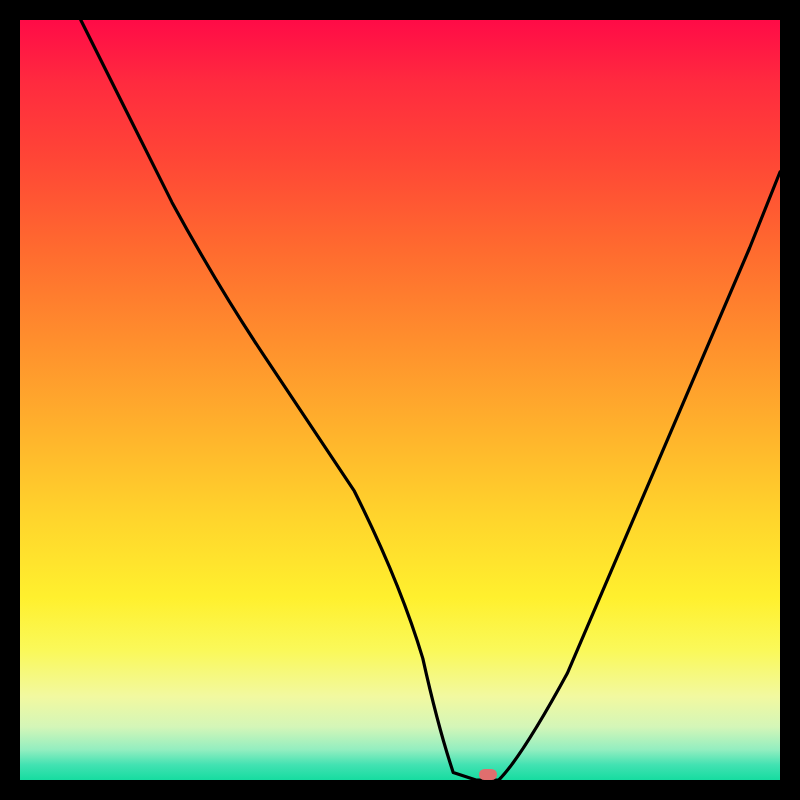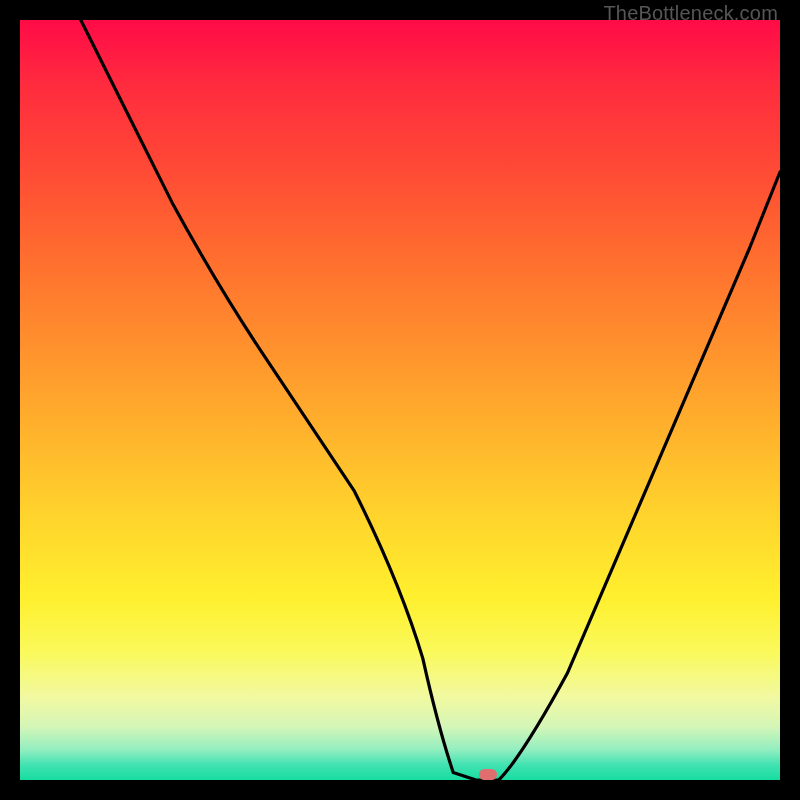--- a/index.html
+++ b/index.html
@@ -81,14 +81,13 @@
                L 684.0 334.4
                L 729.6 228.0
                L 760.0 152.0" fill="none" stroke="#000000" stroke-width="3.2" stroke-linejoin="round" stroke-linecap="round"></path>
 
       <g>
         <rect x="459" y="749" width="18" height="11" rx="5.5" ry="5.5" fill="#e06e6e"></rect>
       </g>
     </svg>
   </div>
 
-  <div class="watermark">TheBottleneck.com</div>
 </div>
 
 </body></html>

